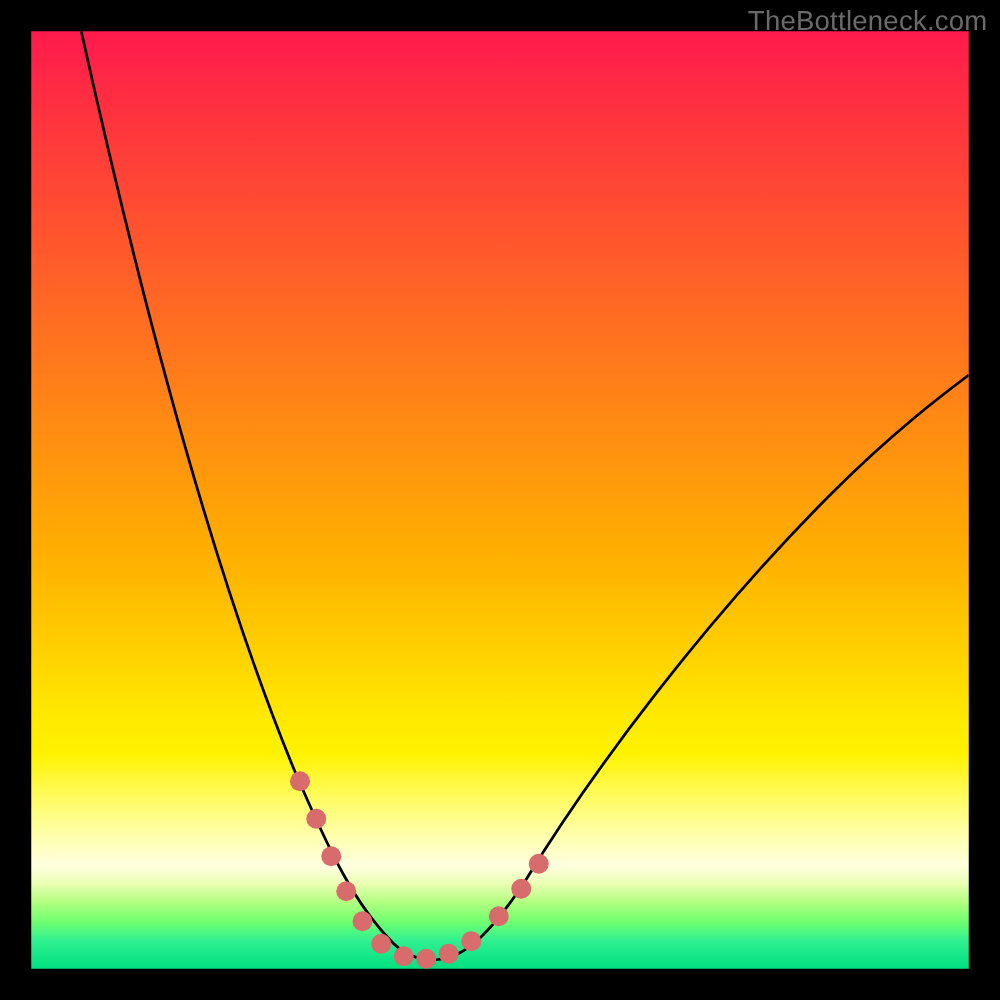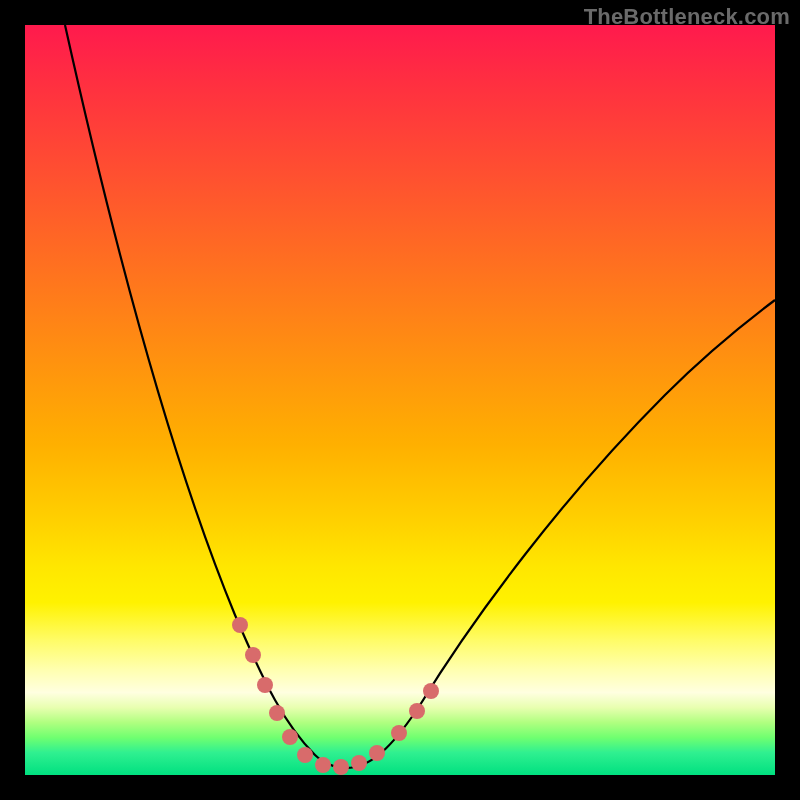--- a/index.html
+++ b/index.html
@@ -35,21 +35,21 @@
       #30f090 97%,
       #00e080 100%
     );
   }
   .attribution {
     position: absolute;
     top: 4px;
     right: 10px;
     color: #6a6a6a;
     font-size: 22px;
-    font-weight: 700;
+    font-weight: 400;
     letter-spacing: 0.2px;
   }
   svg.curve {
     position: absolute;
     left: 0;
     top: 0;
     width: 750px;
     height: 750px;
   }
 </style>

